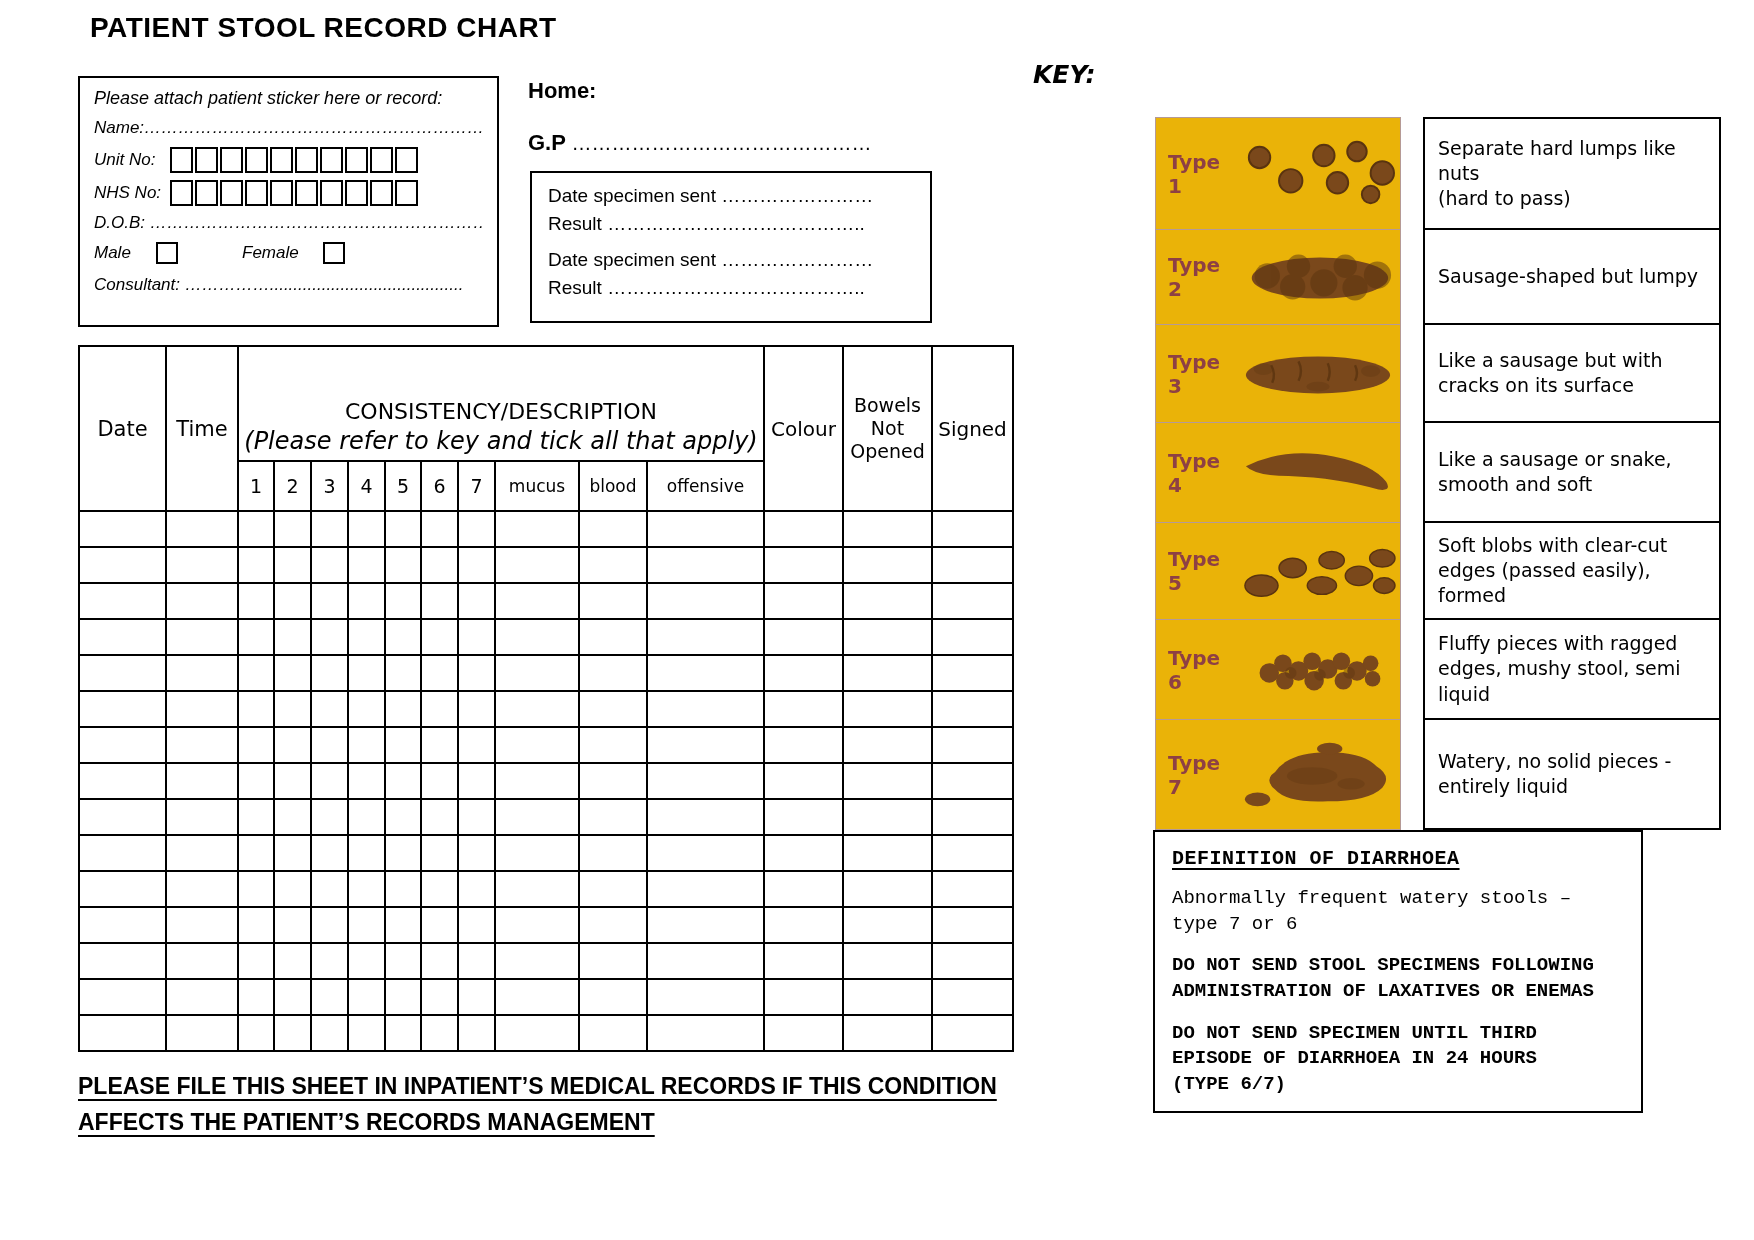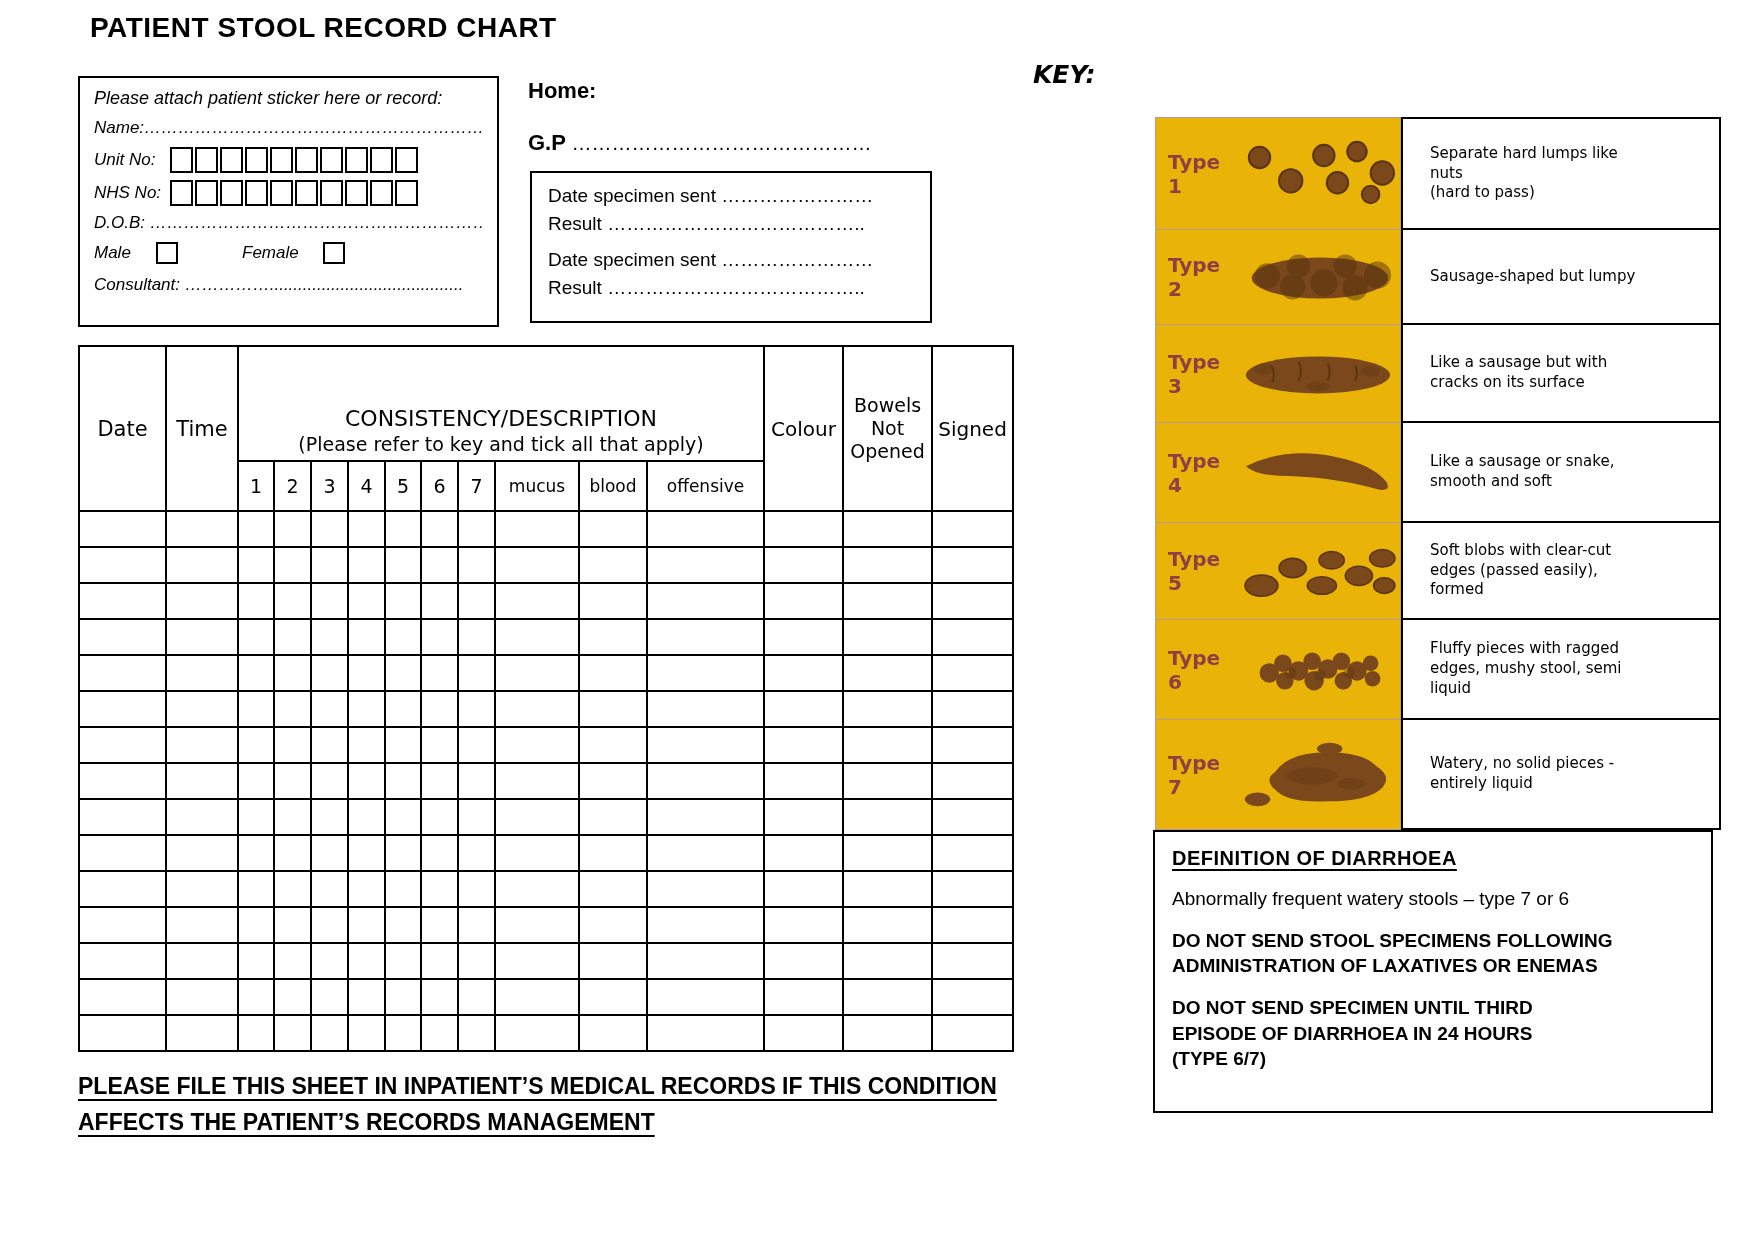--- a/index.html
+++ b/index.html
@@ -35,49 +35,49 @@
   .record-table { position:absolute; left:78px; top:345px; width:934px;
                   border-collapse:collapse; table-layout:fixed;
                   font-family:"DejaVu Sans",sans-serif; }
   .record-table th, .record-table td { border:2px solid #000; padding:0; font-weight:normal; }
   .record-table thead tr.top { height:115px; }
   .record-table thead tr.subrow { height:50px; }
   .record-table tbody tr { height:36px; }
   th.rowspan-head { text-align:center; vertical-align:middle; font-size:21px; }
   th.group-head { vertical-align:bottom; text-align:center; padding-bottom:3px; }
   .group-title { font-size:22px; line-height:1.2; }
-  .group-sub { font-size:19px; line-height:1.3; }
+  .group-sub { font-size:24px; line-height:1.3;font-style:italic; }
   .record-table th.sub { text-align:center; font-size:19px; }
   .record-table th.sub.word { font-size:17px; }
   th.bowels { white-space:pre-line; font-size:19px; line-height:1.2; }
 
   
   .footer-note { position:absolute; left:78px; top:1068px; font-size:23px; font-weight:bold; line-height:36px; }
   .footer-note div { text-decoration:underline; text-decoration-thickness:2px; text-underline-offset:5px; }
 
   
   .key-heading { position:absolute; left:1033px; top:60px; font-size:25px; font-weight:bold;
                  font-style:italic; font-family:"DejaVu Sans",sans-serif; }
   .key-table { position:absolute; left:1155px; top:117px; display:grid; grid-template-columns:246px 320px; }
   .key-img-cell { background:#eab308; border:1.5px solid #b59a96; border-top:none;
                   display:flex; align-items:center; padding:0 2px 0 12px; box-sizing:border-box; overflow:hidden; }
   .key-img-cell.first { border-top:1.5px solid #b59a96; }
   .key-type-label { color:#8e4044; font-weight:bold; font-size:20px; width:66px; flex:none;
                     font-family:"DejaVu Sans",sans-serif; }
   .key-pic { flex:none; line-height:0; }
   .key-desc-cell { border:2px solid #000; border-top:none; box-sizing:border-box;
-                   padding:6px 27px; font-size:15px; line-height:1.32;
+                   padding:6px 13px; font-size:19px; line-height:1.32;
                    font-family:"DejaVu Sans",sans-serif; white-space:pre-line;
-                   display:flex; flex-direction:column; justify-content:center; }
+                   display:flex; flex-direction:column; justify-content:center;margin-left:22px; }
   .key-desc-cell.first { border-top:2px solid #000; }
 
   
-  .definition-box { position:absolute; left:1153px; top:830px; width:560px; height:283px;
+  .definition-box { position:absolute; left:1153px; top:830px; width:490px; height:283px;
                     border:2px solid #000; box-sizing:border-box; padding:15px 17px;
-                    font-family:Liberation Sans, sans-serif; font-size:19px; }
+                    font-family:Liberation Mono, monospace; font-size:19px; }
   .def-heading { font-weight:bold; font-size:20px; letter-spacing:0.5px; text-decoration:underline;
                  text-decoration-thickness:2px; text-underline-offset:4px; margin-bottom:16px; }
   .def-para { margin-bottom:16px; white-space:pre-line; line-height:1.35; }
   .def-para.bold { font-weight:bold; }
 </style>
 </head>
 <body>
 
 <div class="page">
 

